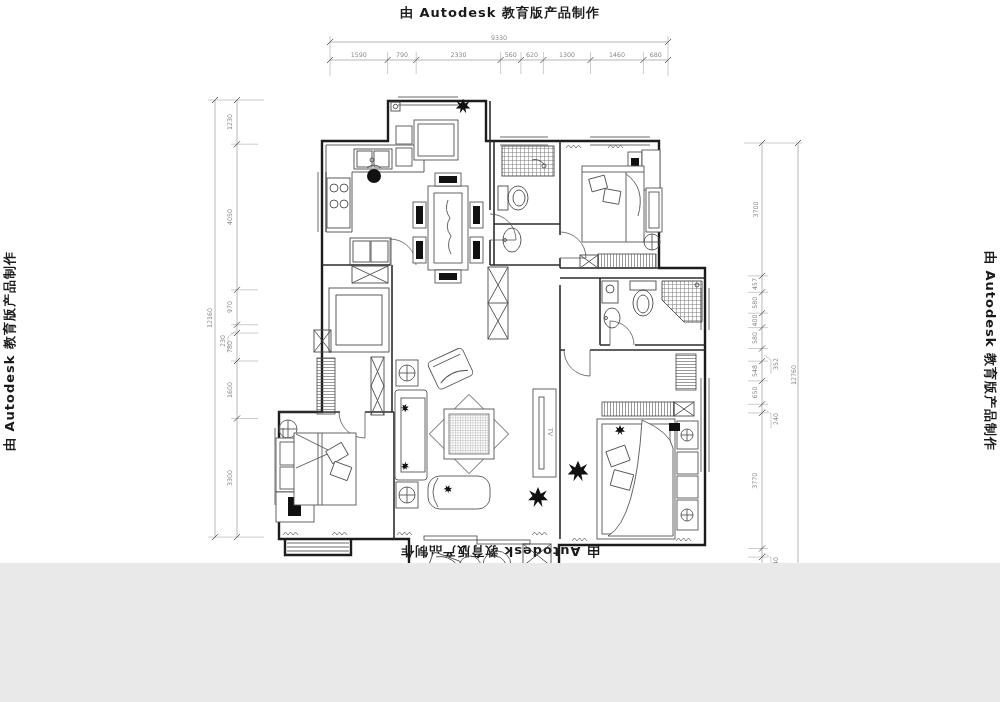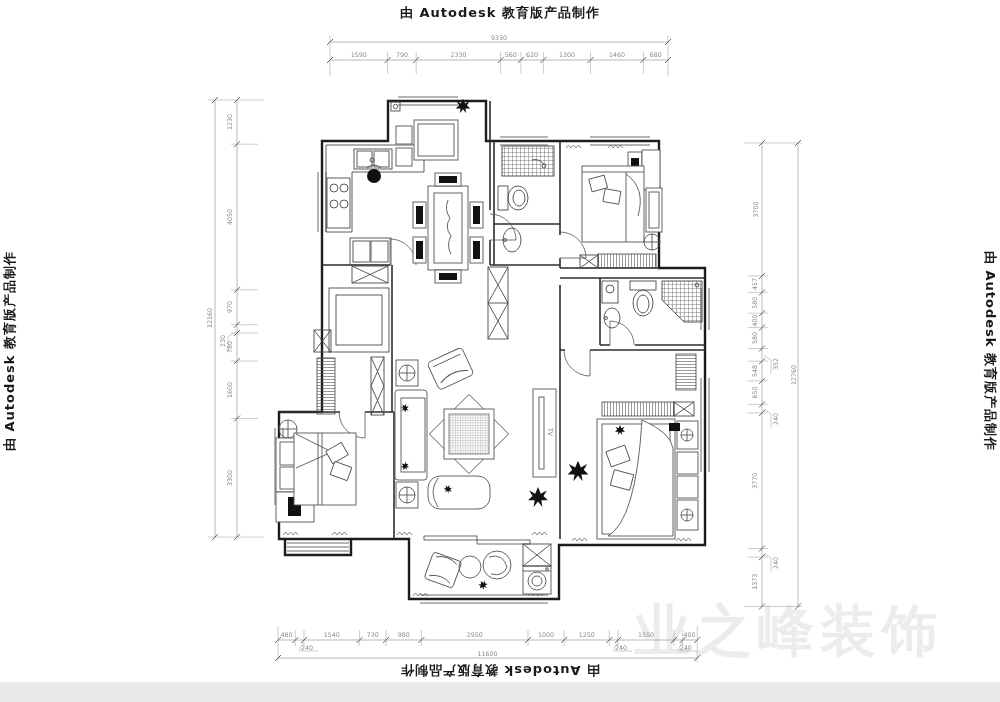--- a/index.html
+++ b/index.html
@@ -1,16 +1,16 @@
 <!DOCTYPE html>
 <html><head>
 <meta charset="utf-8">
 <style>
   html,body{margin:0;padding:0;background:#e9e9e9;}
-  .sheet{position:relative;width:1000px;height:682px;background:#ffffff;overflow:hidden;
+  .sheet{position:relative;width:1000px;height:563px;background:#ffffff;overflow:hidden;
          font-family:"DejaVu Sans",sans-serif;}
   .wm{position:absolute;font-size:13px;font-weight:600;color:#1a1a1a;letter-spacing:1px;white-space:nowrap;}
   .wm-top{top:4px;left:0;right:0;text-align:center;}
   .wm-bottom{bottom:3px;left:0;right:0;text-align:center;transform:rotate(180deg);}
   .wm-left{top:351px;left:10px;transform:translate(-50%,-50%) rotate(-90deg);}
   .wm-right{top:351px;left:990px;transform:translate(-50%,-50%) rotate(90deg);}
   .wm-brand{position:absolute;left:634px;top:594px;font-size:56px;font-weight:700;
             color:#000;opacity:0.07;letter-spacing:6px;white-space:nowrap;}
   svg{position:absolute;left:0;top:0;}
   svg text{font-family:"DejaVu Sans",sans-serif;}

